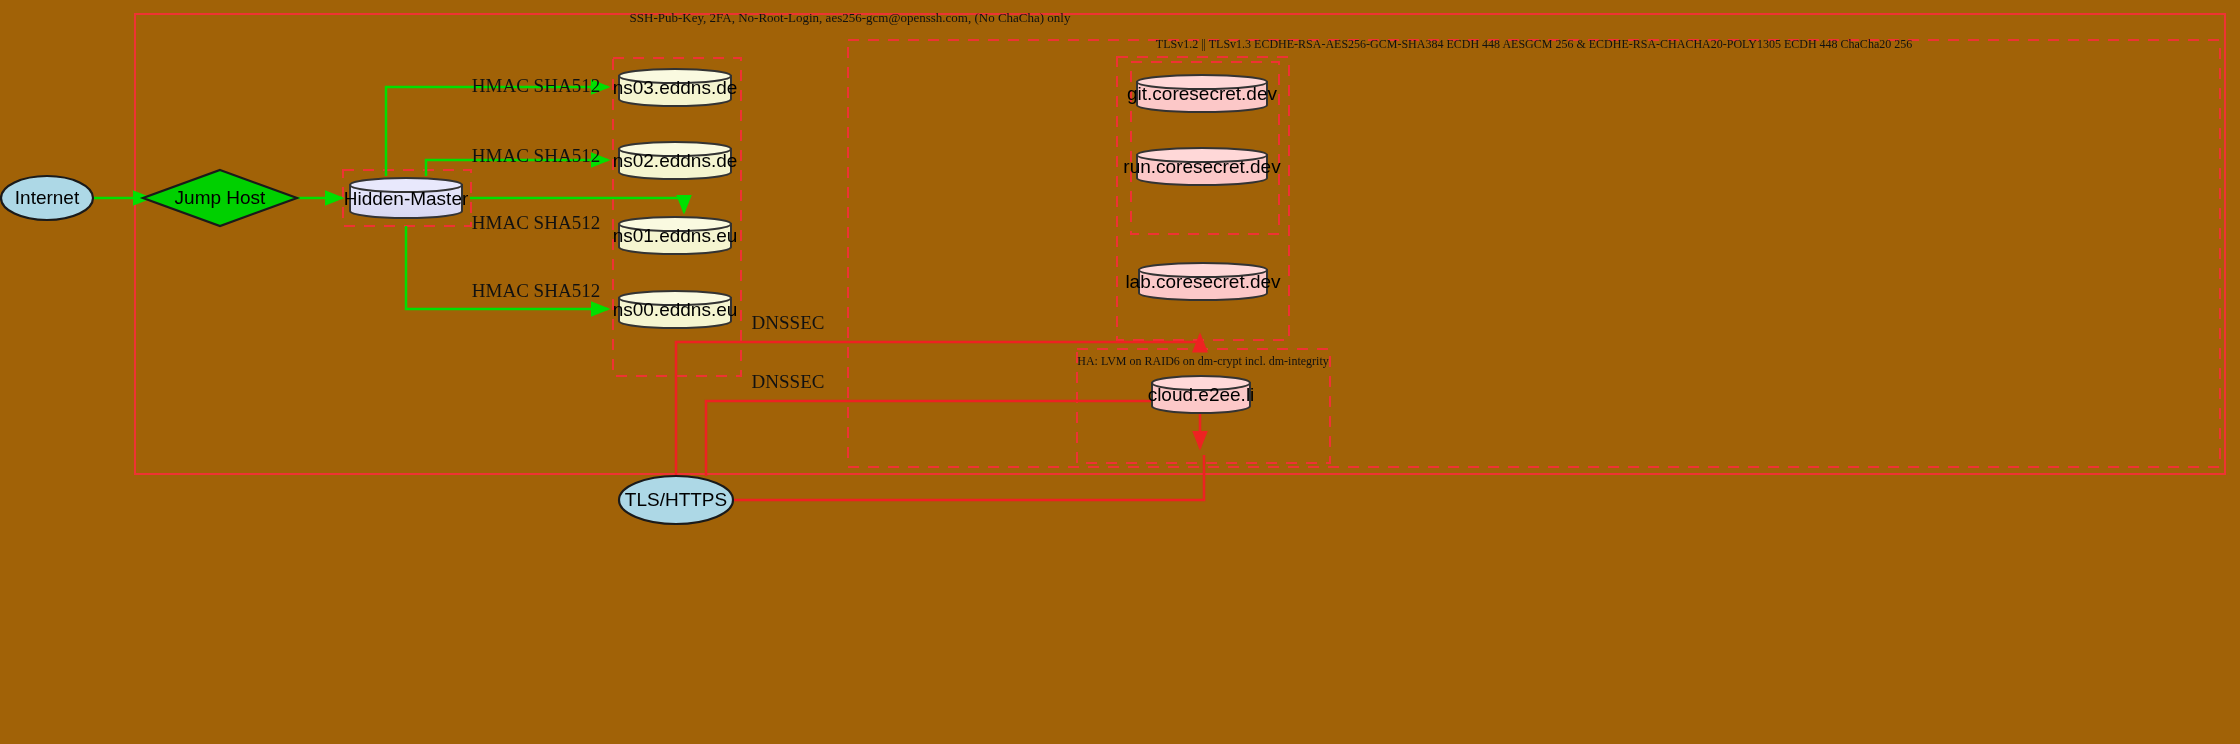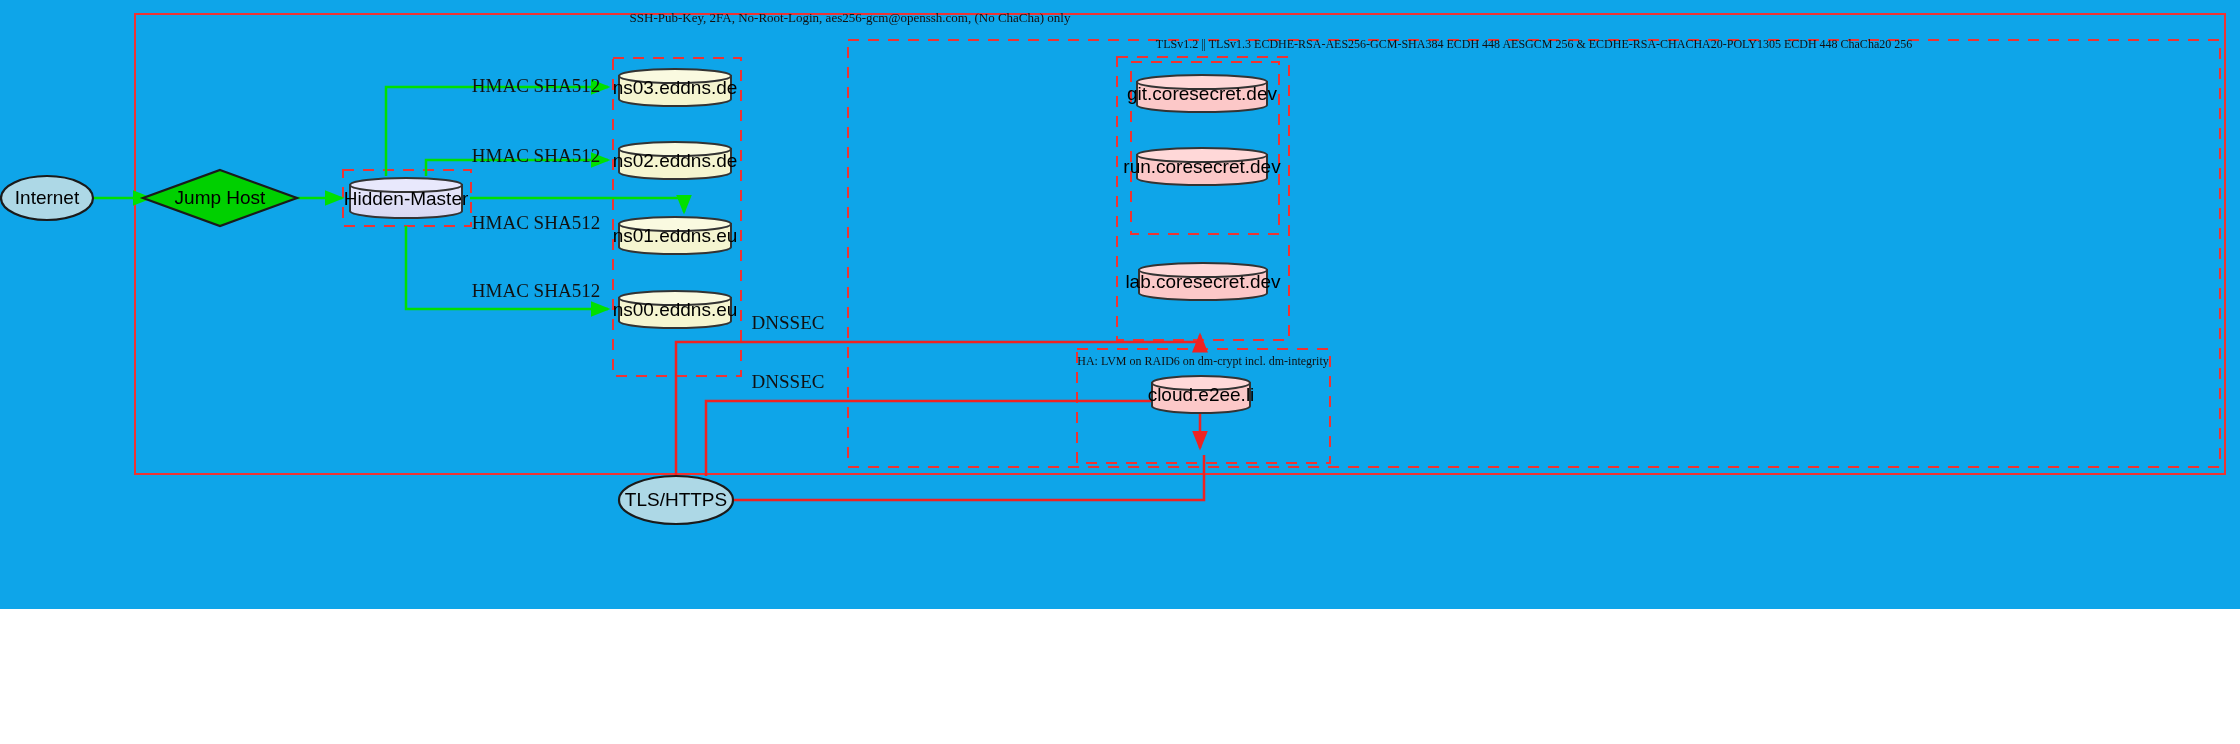--- a/index.html
+++ b/index.html
@@ -3,22 +3,22 @@
 <meta charset="utf-8">
 <style>
   html, body {
     margin: 0;
     padding: 0;
     background: #ffffff;
   }
   #canvas {
     position: relative;
     width: 2240px;
-    height: 609px;
-    background: #0ea5e9;
+    height: 744px;
+    background: #a16207;
     font-family: "Liberation Sans", sans-serif;
     overflow: hidden;
   }
   svg.layer {
     position: absolute;
     top: 0;
     left: 0;
     width: 2240px;
     height: 744px;
   }

